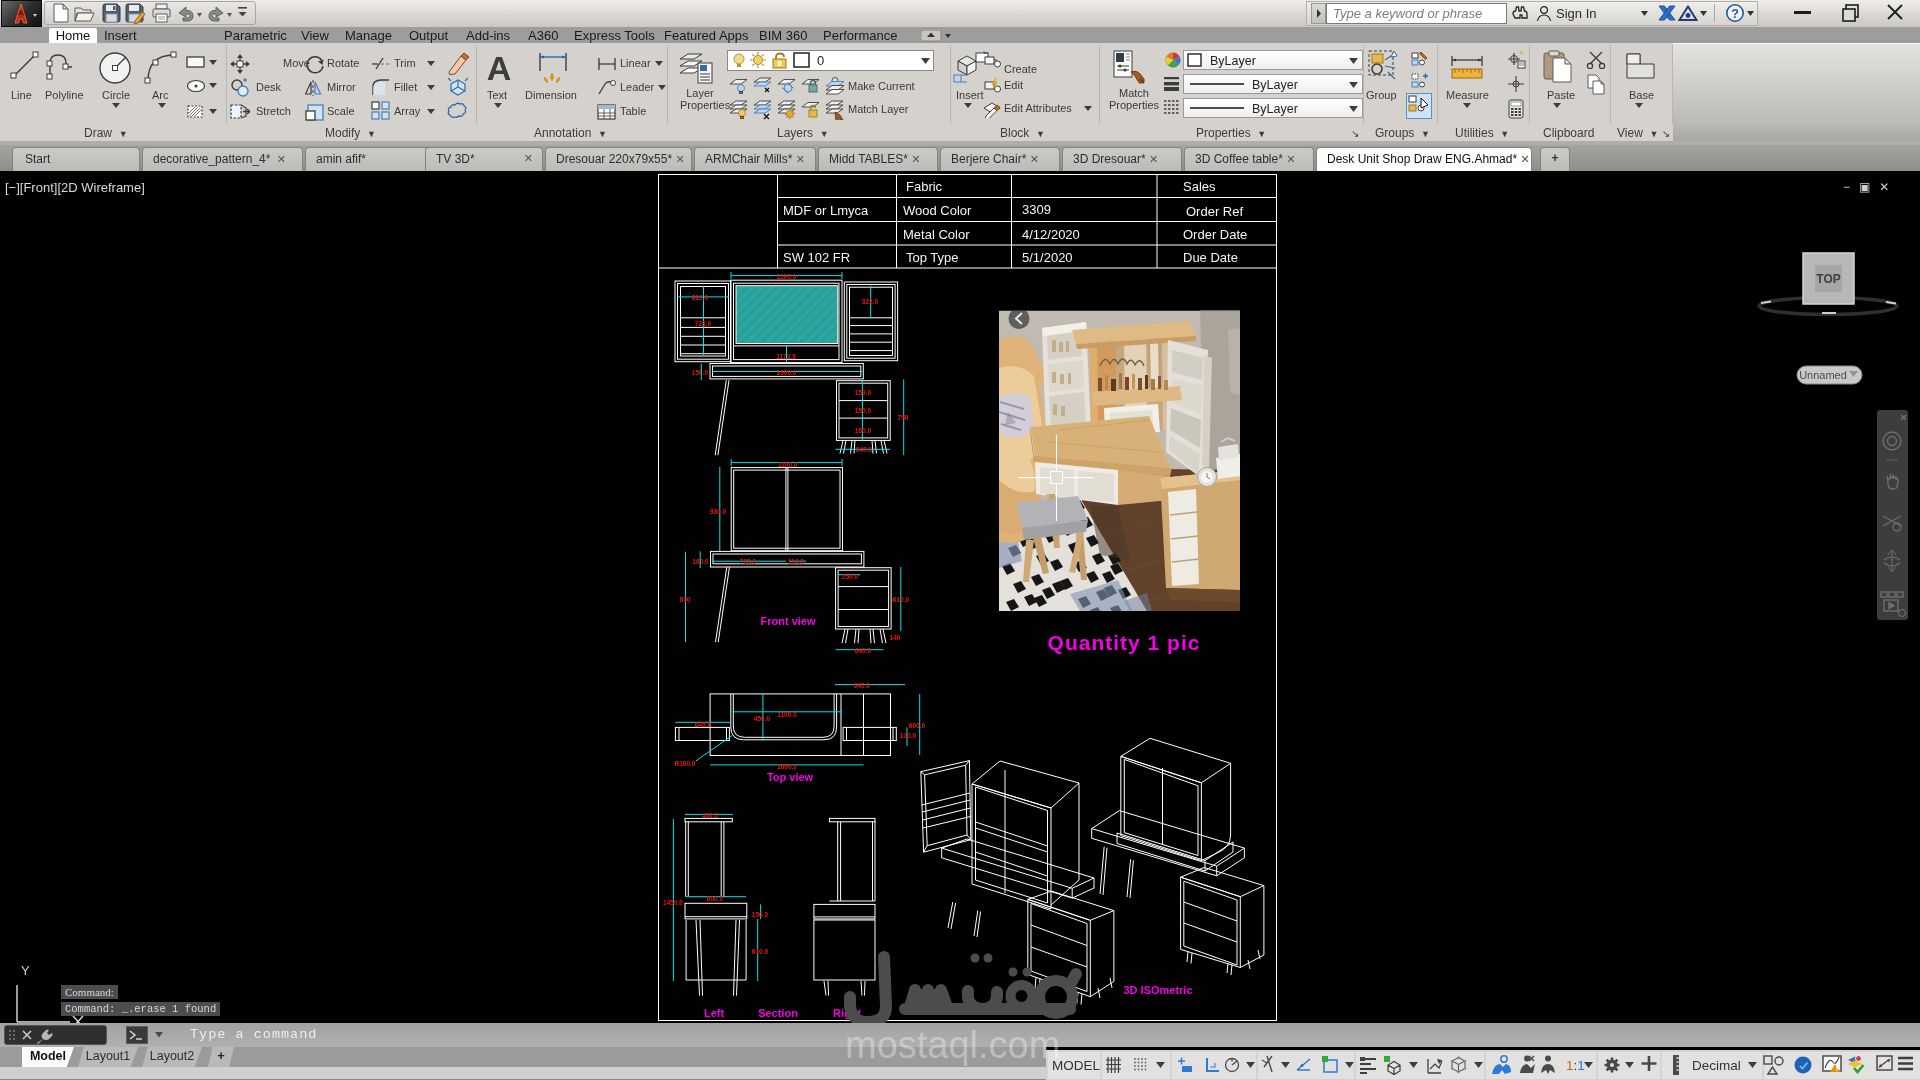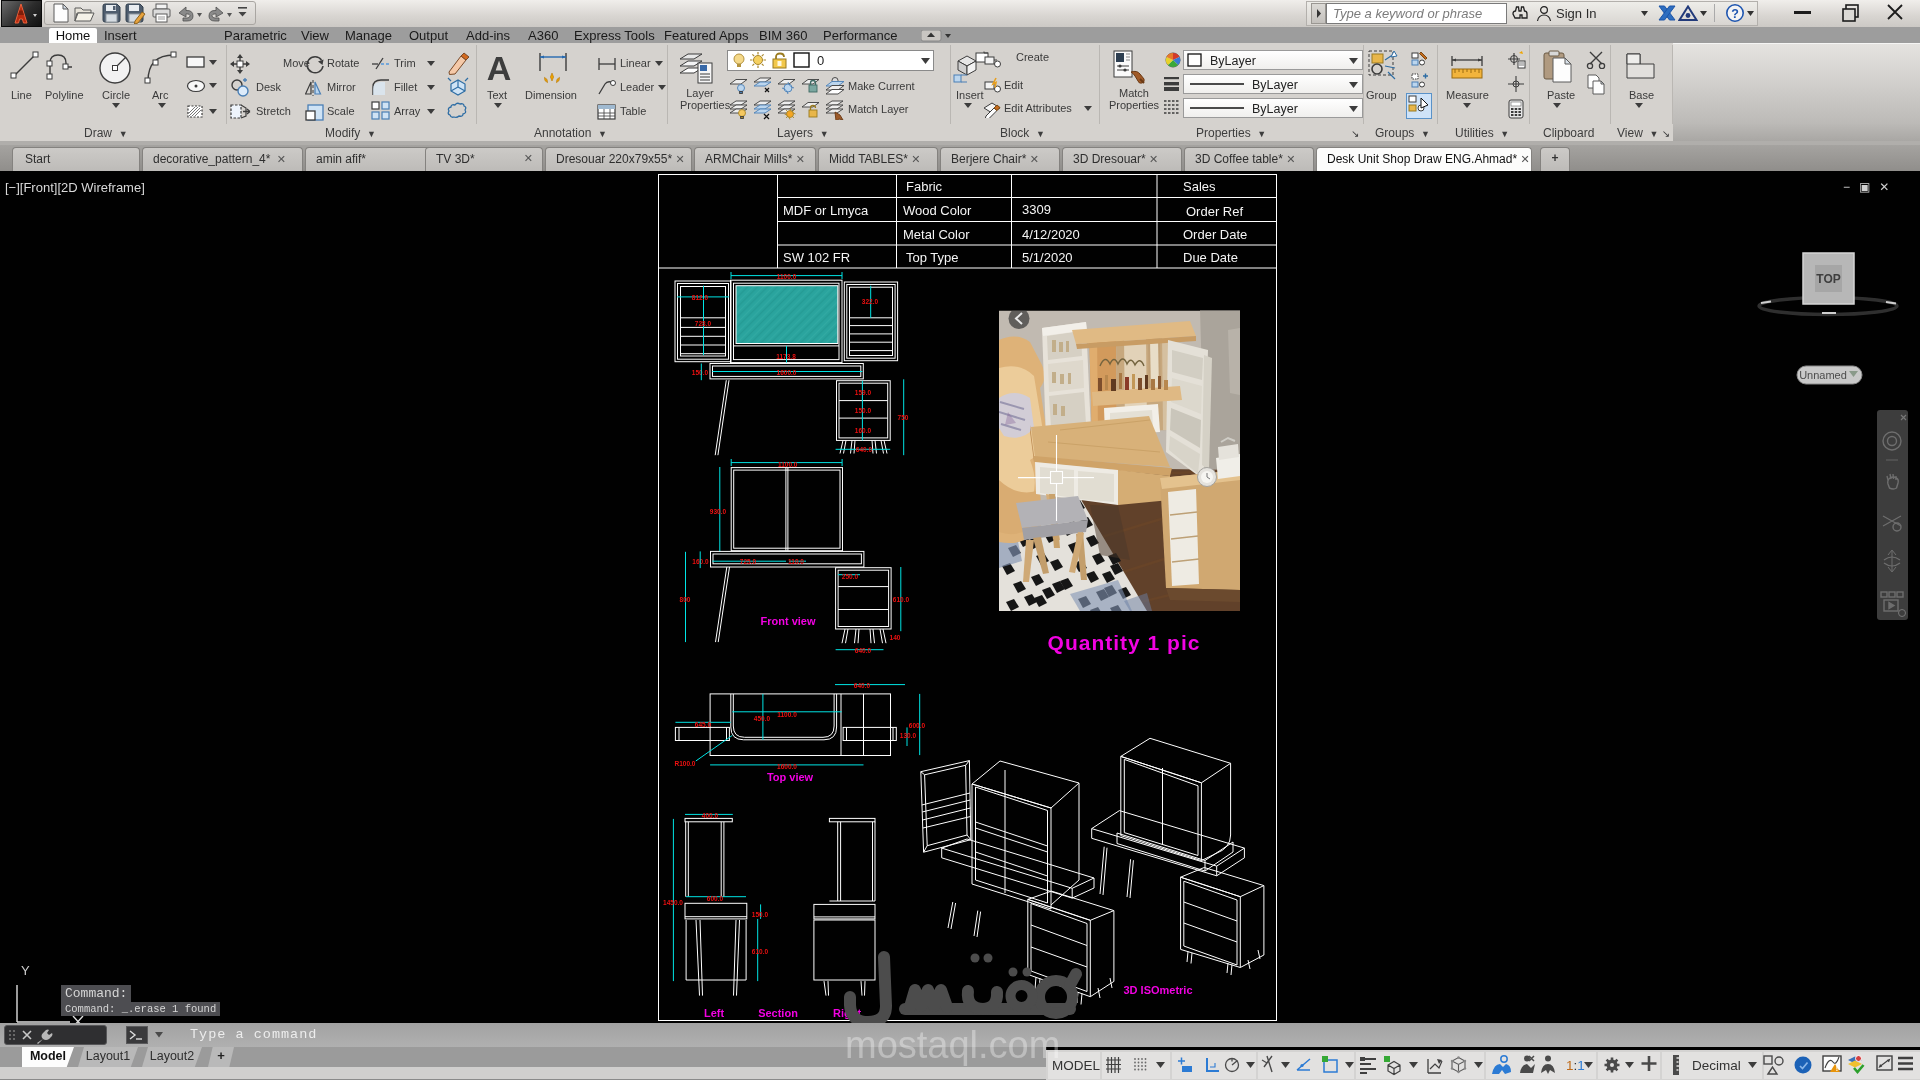--- a/index.html
+++ b/index.html
@@ -514,21 +514,21 @@
   <div class="abs iclabel" style="left:956px;top:46px;">Insert</div>
   <svg class="abs" style="left:964px;top:60px;" width="10" height="7">
       <path d="M0 0 l8 0 -4 5 z" fill="#3c3c3c"></path>
     </svg>
 
   <svg class="abs" style="left:984px;top:11px;" width="18" height="14">
       <rect x="1" y="3" width="9" height="7" fill="#f4f4f4" stroke="#3c3c3c"></rect>
       <circle cx="13.5" cy="10" r="3" fill="#fff" stroke="#3c3c3c"></circle>
       <path d="M10 6 l3 0" stroke="#3c3c3c"></path>
     </svg>
-  <div class="abs iclabel" style="left:1004px;top:8px;margin-left:12px;">Create</div>
+  <div class="abs iclabel" style="left:1004px;top:20px;">Create</div>
 
   <svg class="abs" style="left:984px;top:34px;" width="18" height="16">
       <rect x="1" y="5" width="9" height="7" fill="#f4f4f4" stroke="#3c3c3c"></rect>
       <circle cx="13.5" cy="12" r="3" fill="#fff" stroke="#3c3c3c"></circle>
       <path d="M12 1 l-3 6 3-1.5 -1 5" fill="none" stroke="#e8a020" stroke-width="1.6"></path>
     </svg>
   <div class="abs iclabel" style="left:1004px;top:36px;">Edit</div>
 
   <svg class="abs" style="left:982px;top:57px;" width="20" height="18">
       <path d="M2 8 L10 3 L18 8 L10 13 Z" fill="#f4f4f4" stroke="#3c3c3c"></path>
@@ -1304,21 +1304,21 @@
     <line x1="17" y1="1022" x2="70" y2="1022"></line>
     <path d="M73 1016 l10 11 M83 1016 l-10 11"></path>
   </g>
   <text x="21" y="975" font-size="13" fill="#cdcdcd" font-family="Liberation Sans">Y</text>
 </svg>
 
 <div class="abs" style="left:5px;top:9px;font-size:13px;color:#d9d9d9;">[−][Front][2D Wireframe]</div>
 
 <div class="abs" style="left:1843px;top:9px;width:70px;font-size:12px;color:#cfcfcf;letter-spacing:9px;">−▣✕</div>
 
-<div class="abs" style="left:61px;top:814px;background:rgba(88,88,92,0.88);color:#d6d6d6;font-family:Liberation Mono, monospace;font-size:13px;padding:1px 4px;">Command:</div>
+<div class="abs" style="left:61px;top:814px;background:rgba(88,88,92,0.88);color:#d6d6d6;font-family:Liberation Serif, serif;font-size:11px;padding:1px 4px;">Command:</div>
 
 <div class="abs" style="left:61px;top:831px;background:rgba(88,88,92,0.88);color:#d6d6d6;font-family:'Liberation Mono',monospace;font-size:10.5px;padding:1px 4px;">Command: _.erase 1 found</div>
 </div>
 
 <div id="cmdbar">
 
   <div class="abs" style="left:4px;top:2px;width:103px;height:20px;background:#2f2f31;border:1px solid #565658;border-radius:3px;box-sizing:border-box;">
     <svg width="101" height="18">
         <g fill="#777">
           <circle cx="5" cy="5" r="1.1"></circle>

